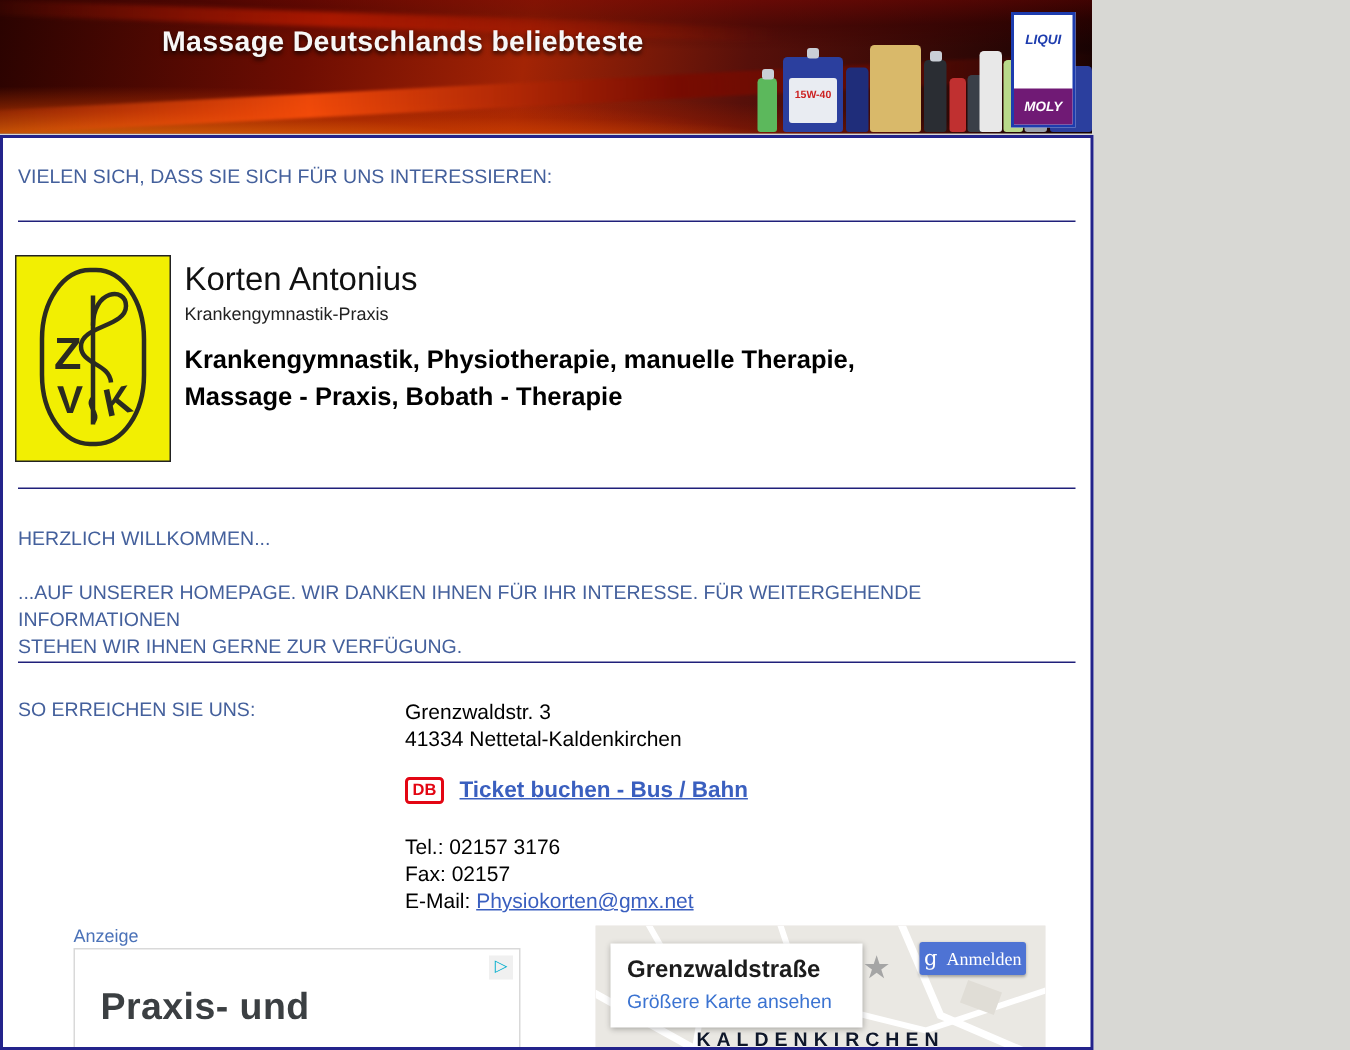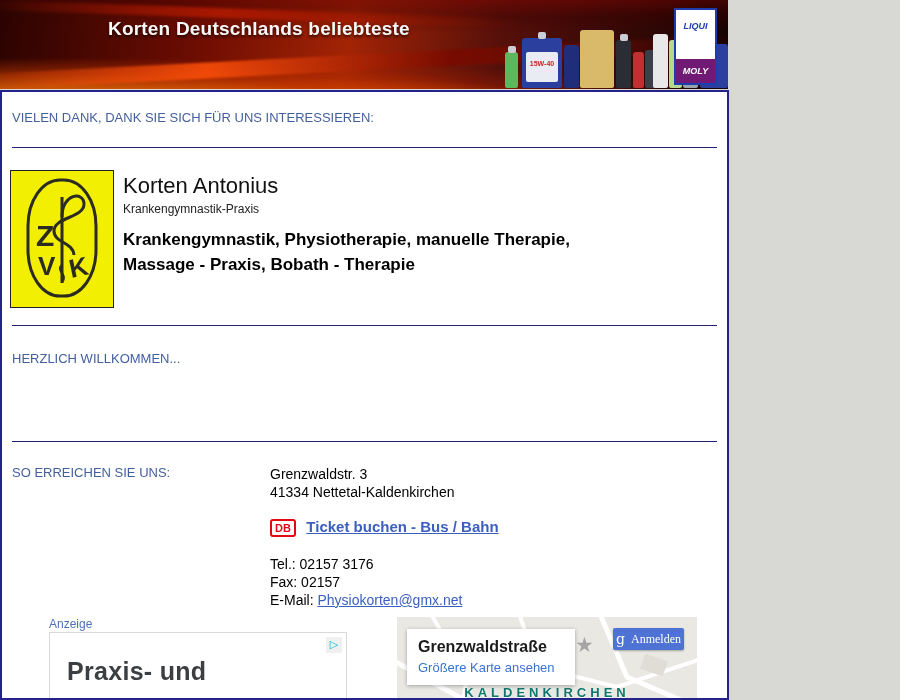--- a/index.html
+++ b/index.html
@@ -75,30 +75,30 @@
     box-shadow:0 1px 4px rgba(0,0,0,.3); }
   .map-card-title { position:absolute; left:11px; top:9px; font-size:16px; font-weight:bold; color:#1c1c1c; }
   .map-card-link { position:absolute; left:11px; top:31px; font-size:13px; color:#3b73d1; text-decoration:none; }
   .map-star { position:absolute; left:178px; top:16px; font-size:21px; color:#a5a5a5; cursor:pointer; }
   .signin-btn { position:absolute; left:216px; top:11px; width:71px; height:22px; background:#4e73d4;
     border-radius:2px; color:#fff; display:flex; align-items:center; justify-content:center;
     gap:6px; cursor:pointer; box-shadow:0 1px 2px rgba(0,0,0,.3); }
   .signin-g { font-family:"DejaVu Serif","Liberation Serif",serif; font-size:14px; line-height:14px; }
   .signin-label { font-size:12px;font-family:Liberation Serif, serif; }
   .map-place { position:absolute; left:0; top:68px; width:100%; text-align:center; font-size:13px;
-    font-weight:bold; letter-spacing:4px; color:#0f766e; text-shadow:0 1px 0 rgba(255,255,255,.8); }
+    font-weight:bold; letter-spacing:4px; color:#0f172a; text-shadow:0 1px 0 rgba(255,255,255,.8); }
 </style>
 </head>
 <body>
 
 <div class="banner">
   <div class="banner-streak"></div>
   <div class="banner-streak2"></div>
   <div class="banner-headline">
-    <div>Korten Deutschlands beliebteste</div>
+    <div>Massage Deutschlands beliebteste</div>
   </div>
 
   <div class="bottle" style="left:505px;top:52px;width:13px;height:36px;background:#5cb85c;">
       <span class="cap"></span>
     </div>
   <div class="bottle" style="left:522px;top:38px;width:40px;height:50px;background:#2b3f9e;">
     <span class="cap"></span>
     <span class="jug-label">15W-40</span>
   </div>
   <div class="bottle" style="left:564px;top:45px;width:15px;height:43px;background:#1f2d7a;"></div>
@@ -116,21 +116,21 @@
   <div class="bottle" style="left:700px;top:44px;width:28px;height:44px;background:#2b3f9e;"></div>
 
   <div class="lm-logo">
     <div class="lm-top">LIQUI</div>
     <div class="lm-bottom">MOLY</div>
   </div>
 </div>
 
 <div class="page">
 
-  <div class="abs blue-text" style="left:10px;top:18px;">VIELEN DANK, DANK SIE SICH FÜR UNS INTERESSIEREN:</div>
+  <div class="abs blue-text" style="left:10px;top:18px;">VIELEN SICH, DASS SIE SICH FÜR UNS INTERESSIEREN:</div>
 
   <div class="rule" style="top:55px;"></div>
 
   <div class="zvk-box">
     <svg width="102" height="136" viewBox="0 0 102 136">
       <rect x="17" y="9" width="68" height="116" rx="32" ry="46" fill="none" stroke="#2b2b20" stroke-width="3"></rect>
       <line x1="51" y1="26" x2="51" y2="112" stroke="#2b2b20" stroke-width="3"></line>
       <path d="M51 46 C51 22 73 20 73 33 C73 47 43 46 43 60 C43 72 62 71 63 84" fill="none" stroke="#2b2b20" stroke-width="3"></path>
       <path d="M51 94 C45 100 57 104 51 111" fill="none" stroke="#2b2b20" stroke-width="2.5"></path>
       <text x="25" y="75" font-size="30" font-weight="bold" fill="#2b2b20">Z</text>
@@ -141,20 +141,24 @@
   <div class="practice-name">Korten Antonius</div>
   <div class="practice-sub">Krankengymnastik-Praxis</div>
   <div class="practice-services">
     <div>Krankengymnastik, Physiotherapie, manuelle Therapie,</div>
     <div>Massage - Praxis, Bobath - Therapie</div>
   </div>
 
   <div class="rule" style="top:233px;"></div>
 
   <div class="abs blue-text" style="left:10px;top:259px;">HERZLICH WILLKOMMEN...</div>
+  <div class="abs blue-text para" style="left:10px;top:294px;width:690px;">
+    <span>...AUF UNSERER HOMEPAGE. WIR DANKEN IHNEN FÜR IHR INTERESSE. FÜR WEITERGEHENDE INFORMATIONEN</span><br>
+    <span>STEHEN WIR IHNEN GERNE ZUR VERFÜGUNG.</span>
+  </div>
 
   <div class="rule" style="top:349px;"></div>
 
   <div class="abs blue-text" style="left:10px;top:373px;">SO ERREICHEN SIE UNS:</div>
 
   <div class="abs addr" style="left:268px;top:373px;">Grenzwaldstr. 3</div>
   <div class="abs addr" style="left:268px;top:391px;">41334 Nettetal-Kaldenkirchen</div>
 
   <div class="abs" style="left:268px;top:426px;">
     <span class="db-badge">DB</span>

